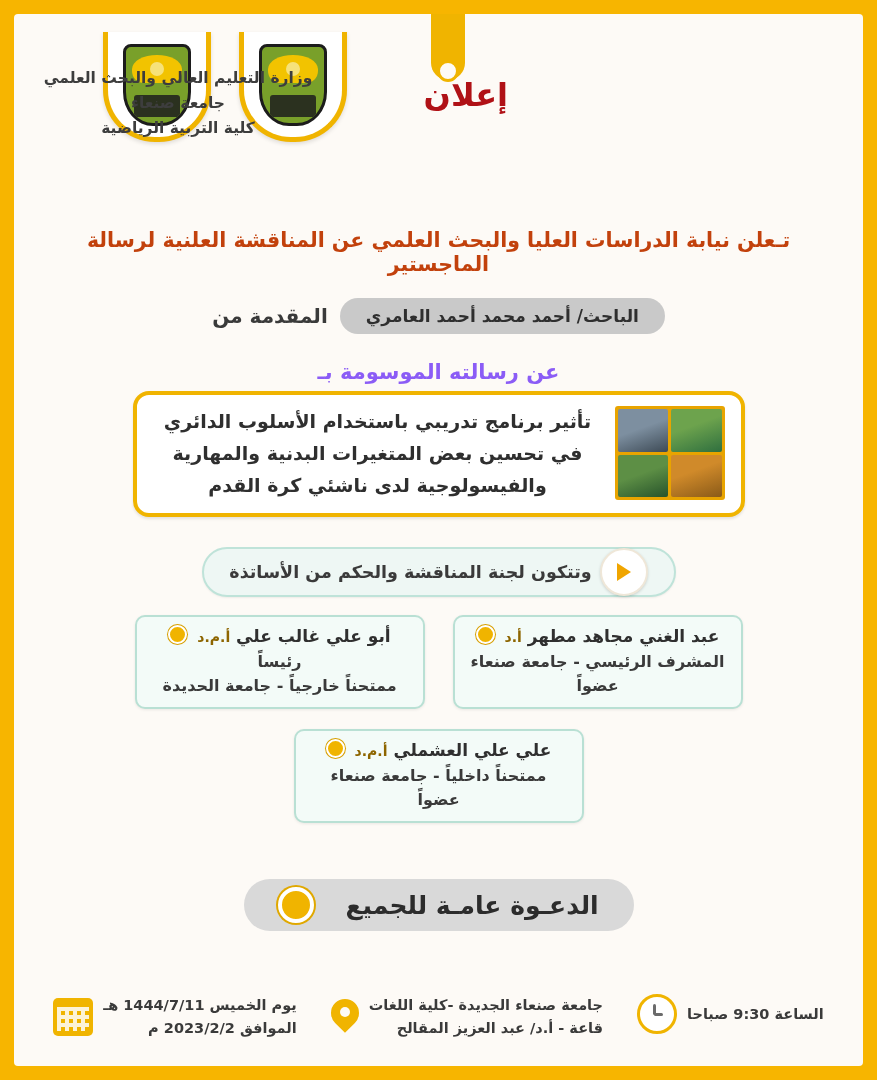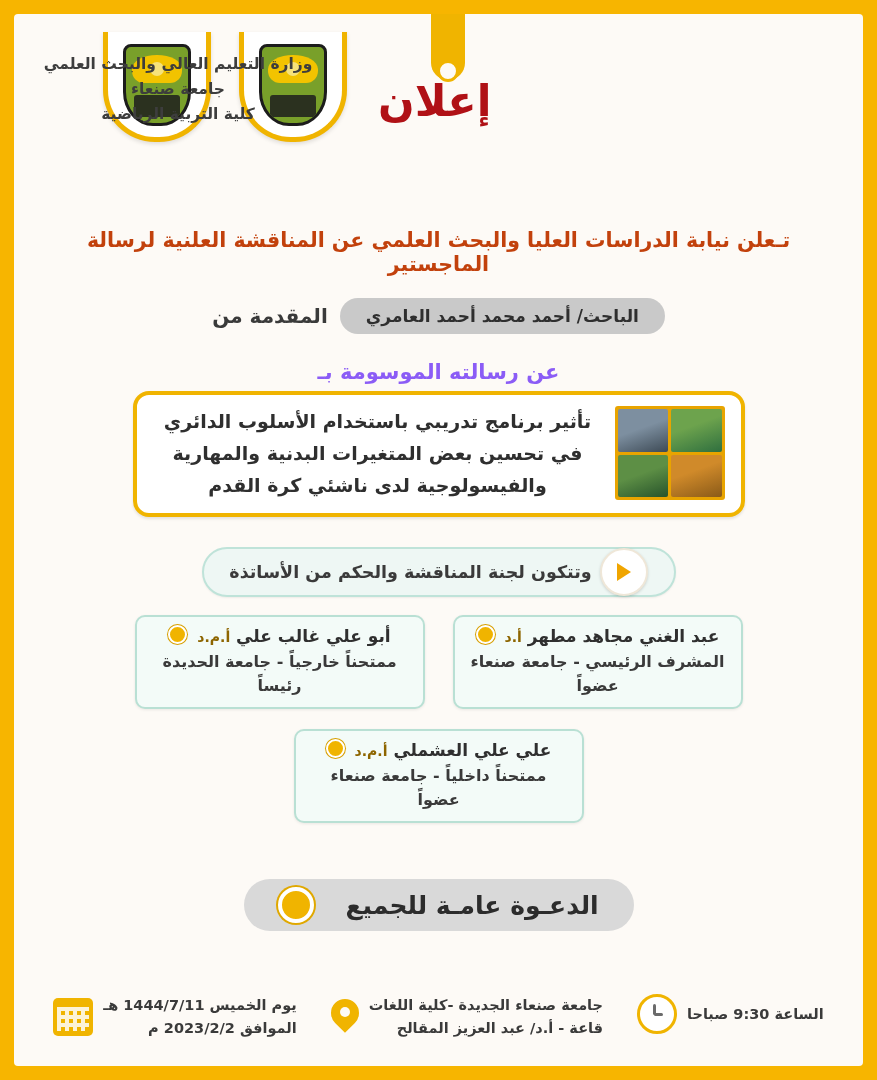--- a/index.html
+++ b/index.html
@@ -76,29 +76,29 @@
     position:absolute;left:50%;margin-left:-11px;bottom:-2px;
     width:22px;height:22px;border-radius:50%;
     background:#fdfaf6;
     border:3px solid #f0b400;
     box-sizing:border-box;
   }
   .elaan{
     position:absolute;
     right:355px;top:62px;
     width:130px;
-    text-align:left;
-    font-size:43px;
+    text-align:right;
+    font-size:32px;
     font-weight:bold;
     color:#b01116;
     letter-spacing:-1px;
   }
   .org{
     position:absolute;
-    right:540px;top:38px;
+    right:540px;top:52px;
     width:290px;
     text-align:center;
     color:#3d3d3d;
     font-size:15.5px;
     line-height:25px;
     font-weight:bold;
   }
   
   .announce{
     margin:62px 22px 0 22px;
@@ -370,22 +370,22 @@
       <div class="ln">المشرف الرئيسي - جامعة صنعاء</div>
       <div class="ln">عضواً</div>
     </div>
 
     <div class="mcard">
       <div class="nm">
         <span>أبو علي غالب علي</span>
         <span class="rk">أ.م.د</span>
         <span class="dot"></span>
       </div>
+      <div class="ln">رئيساً</div>
       <div class="ln">ممتحناً خارجياً - جامعة الحديدة</div>
-      <div class="ln">رئيساً</div>
     </div>
 
     <div class="mcard third">
       <div class="nm">
         <span>علي علي العشملي</span>
         <span class="rk">أ.م.د</span>
         <span class="dot"></span>
       </div>
       <div class="ln">ممتحناً داخلياً - جامعة صنعاء</div>
       <div class="ln">عضواً</div>

